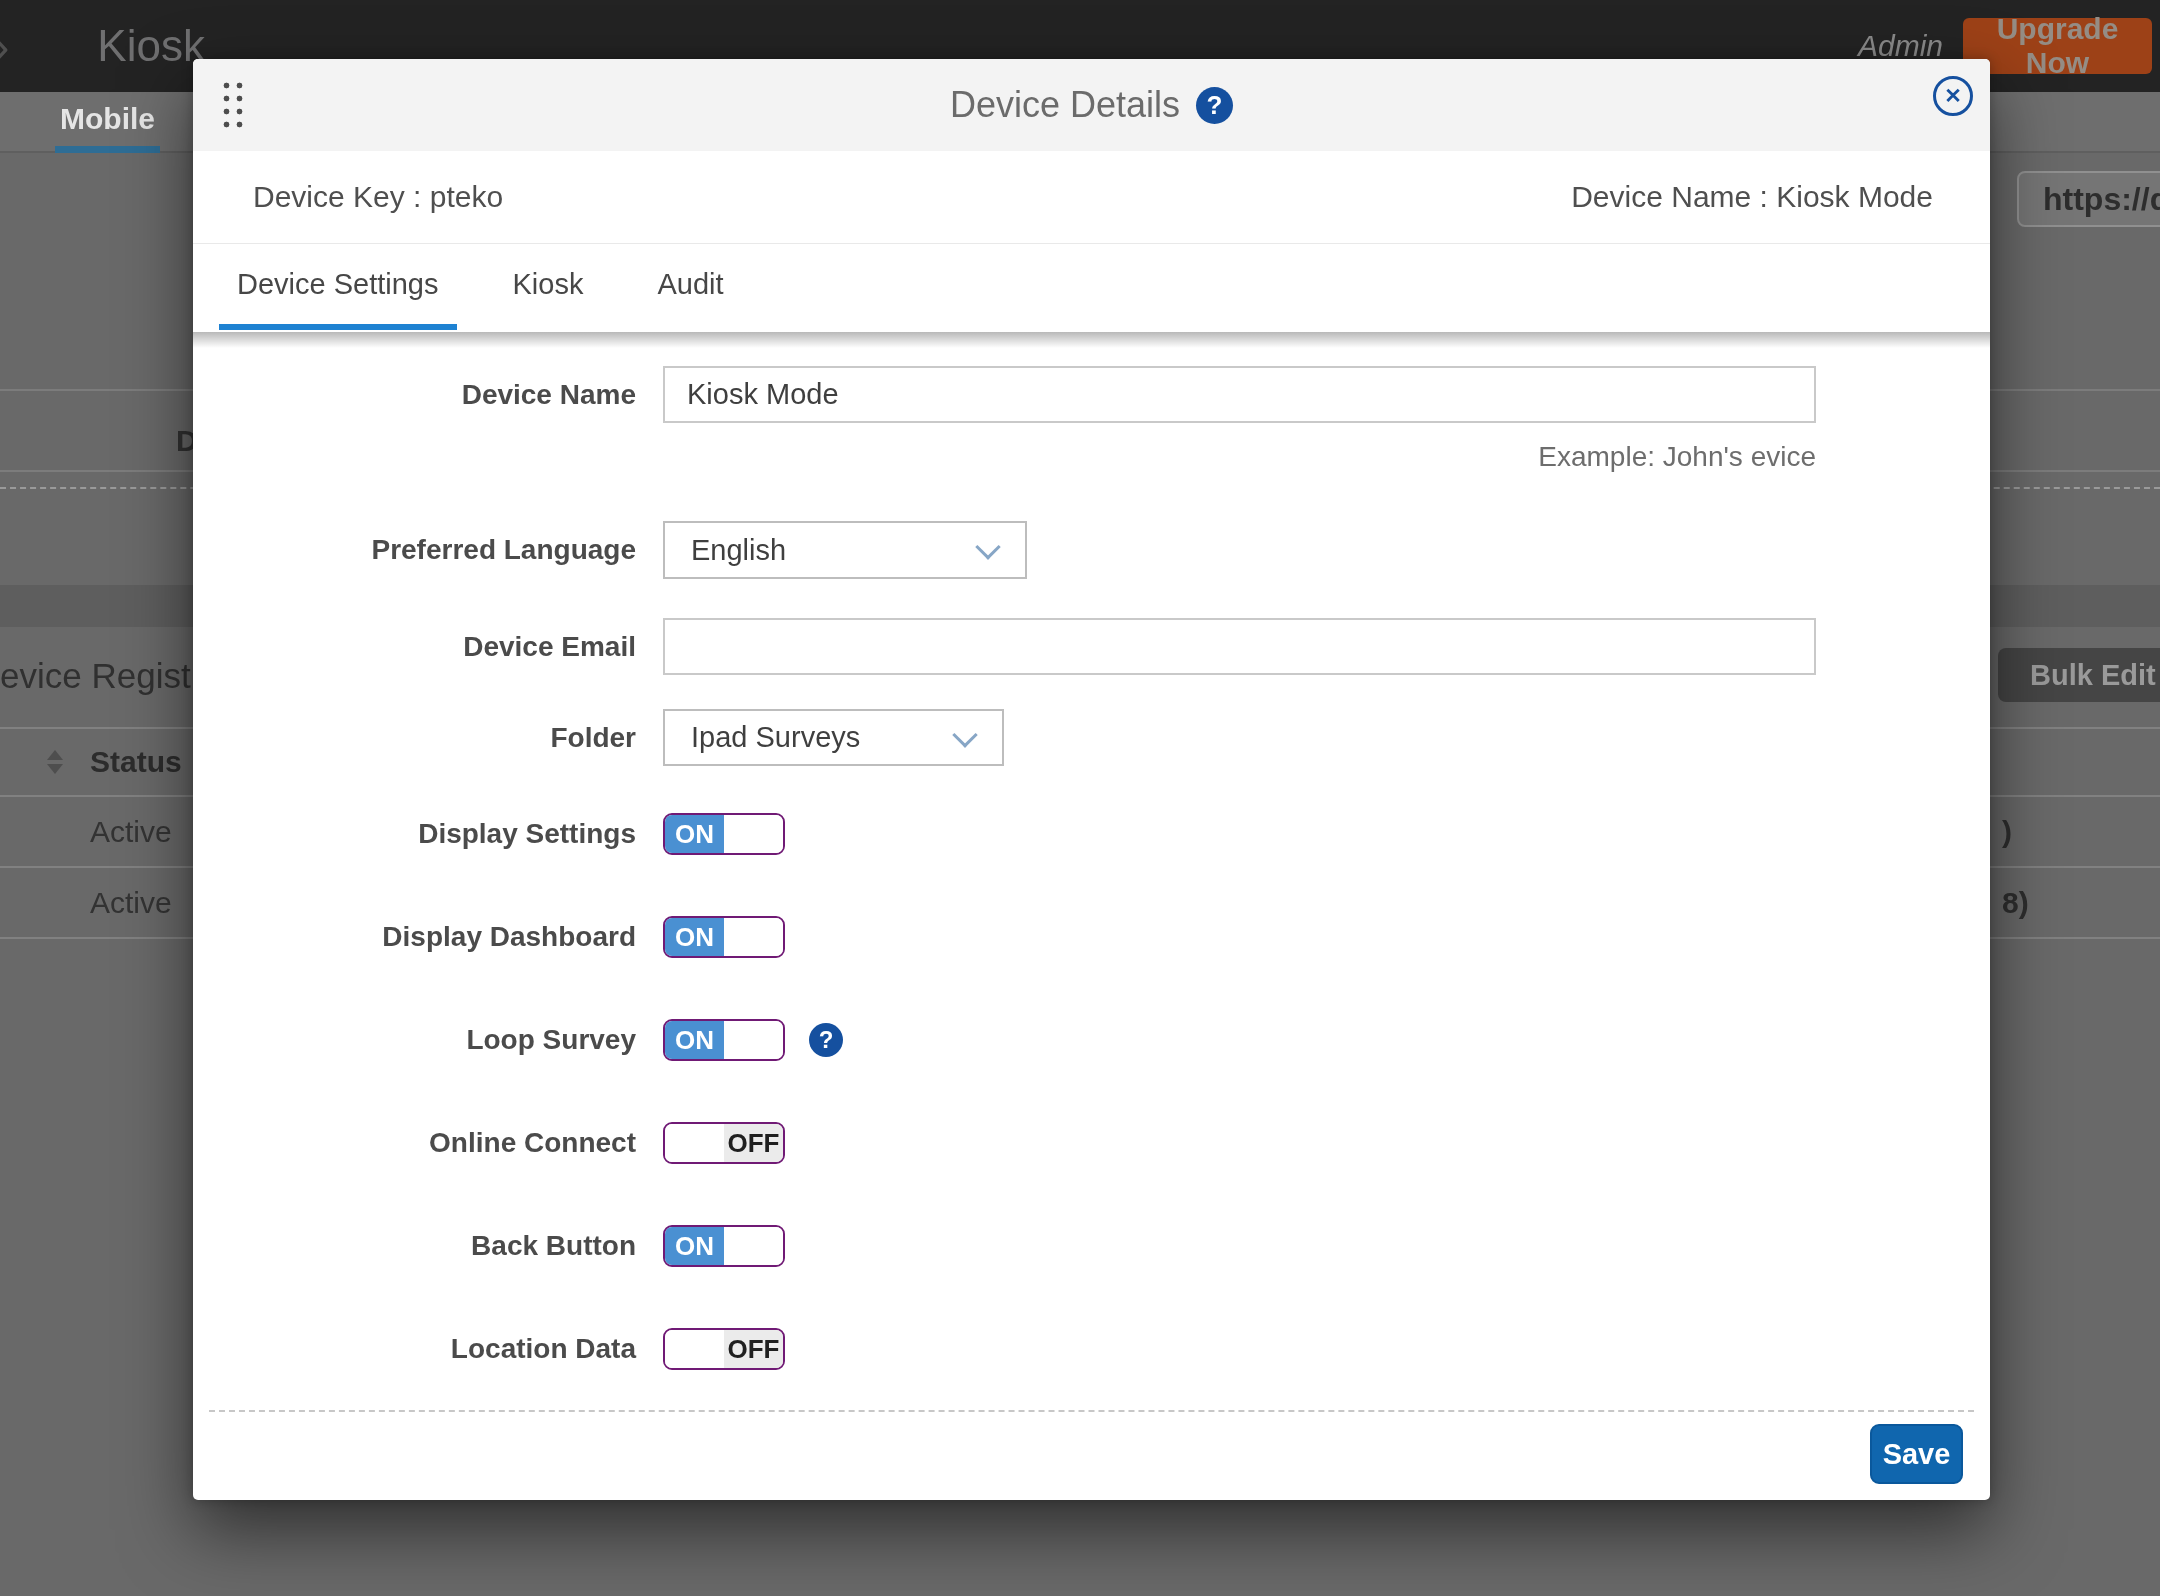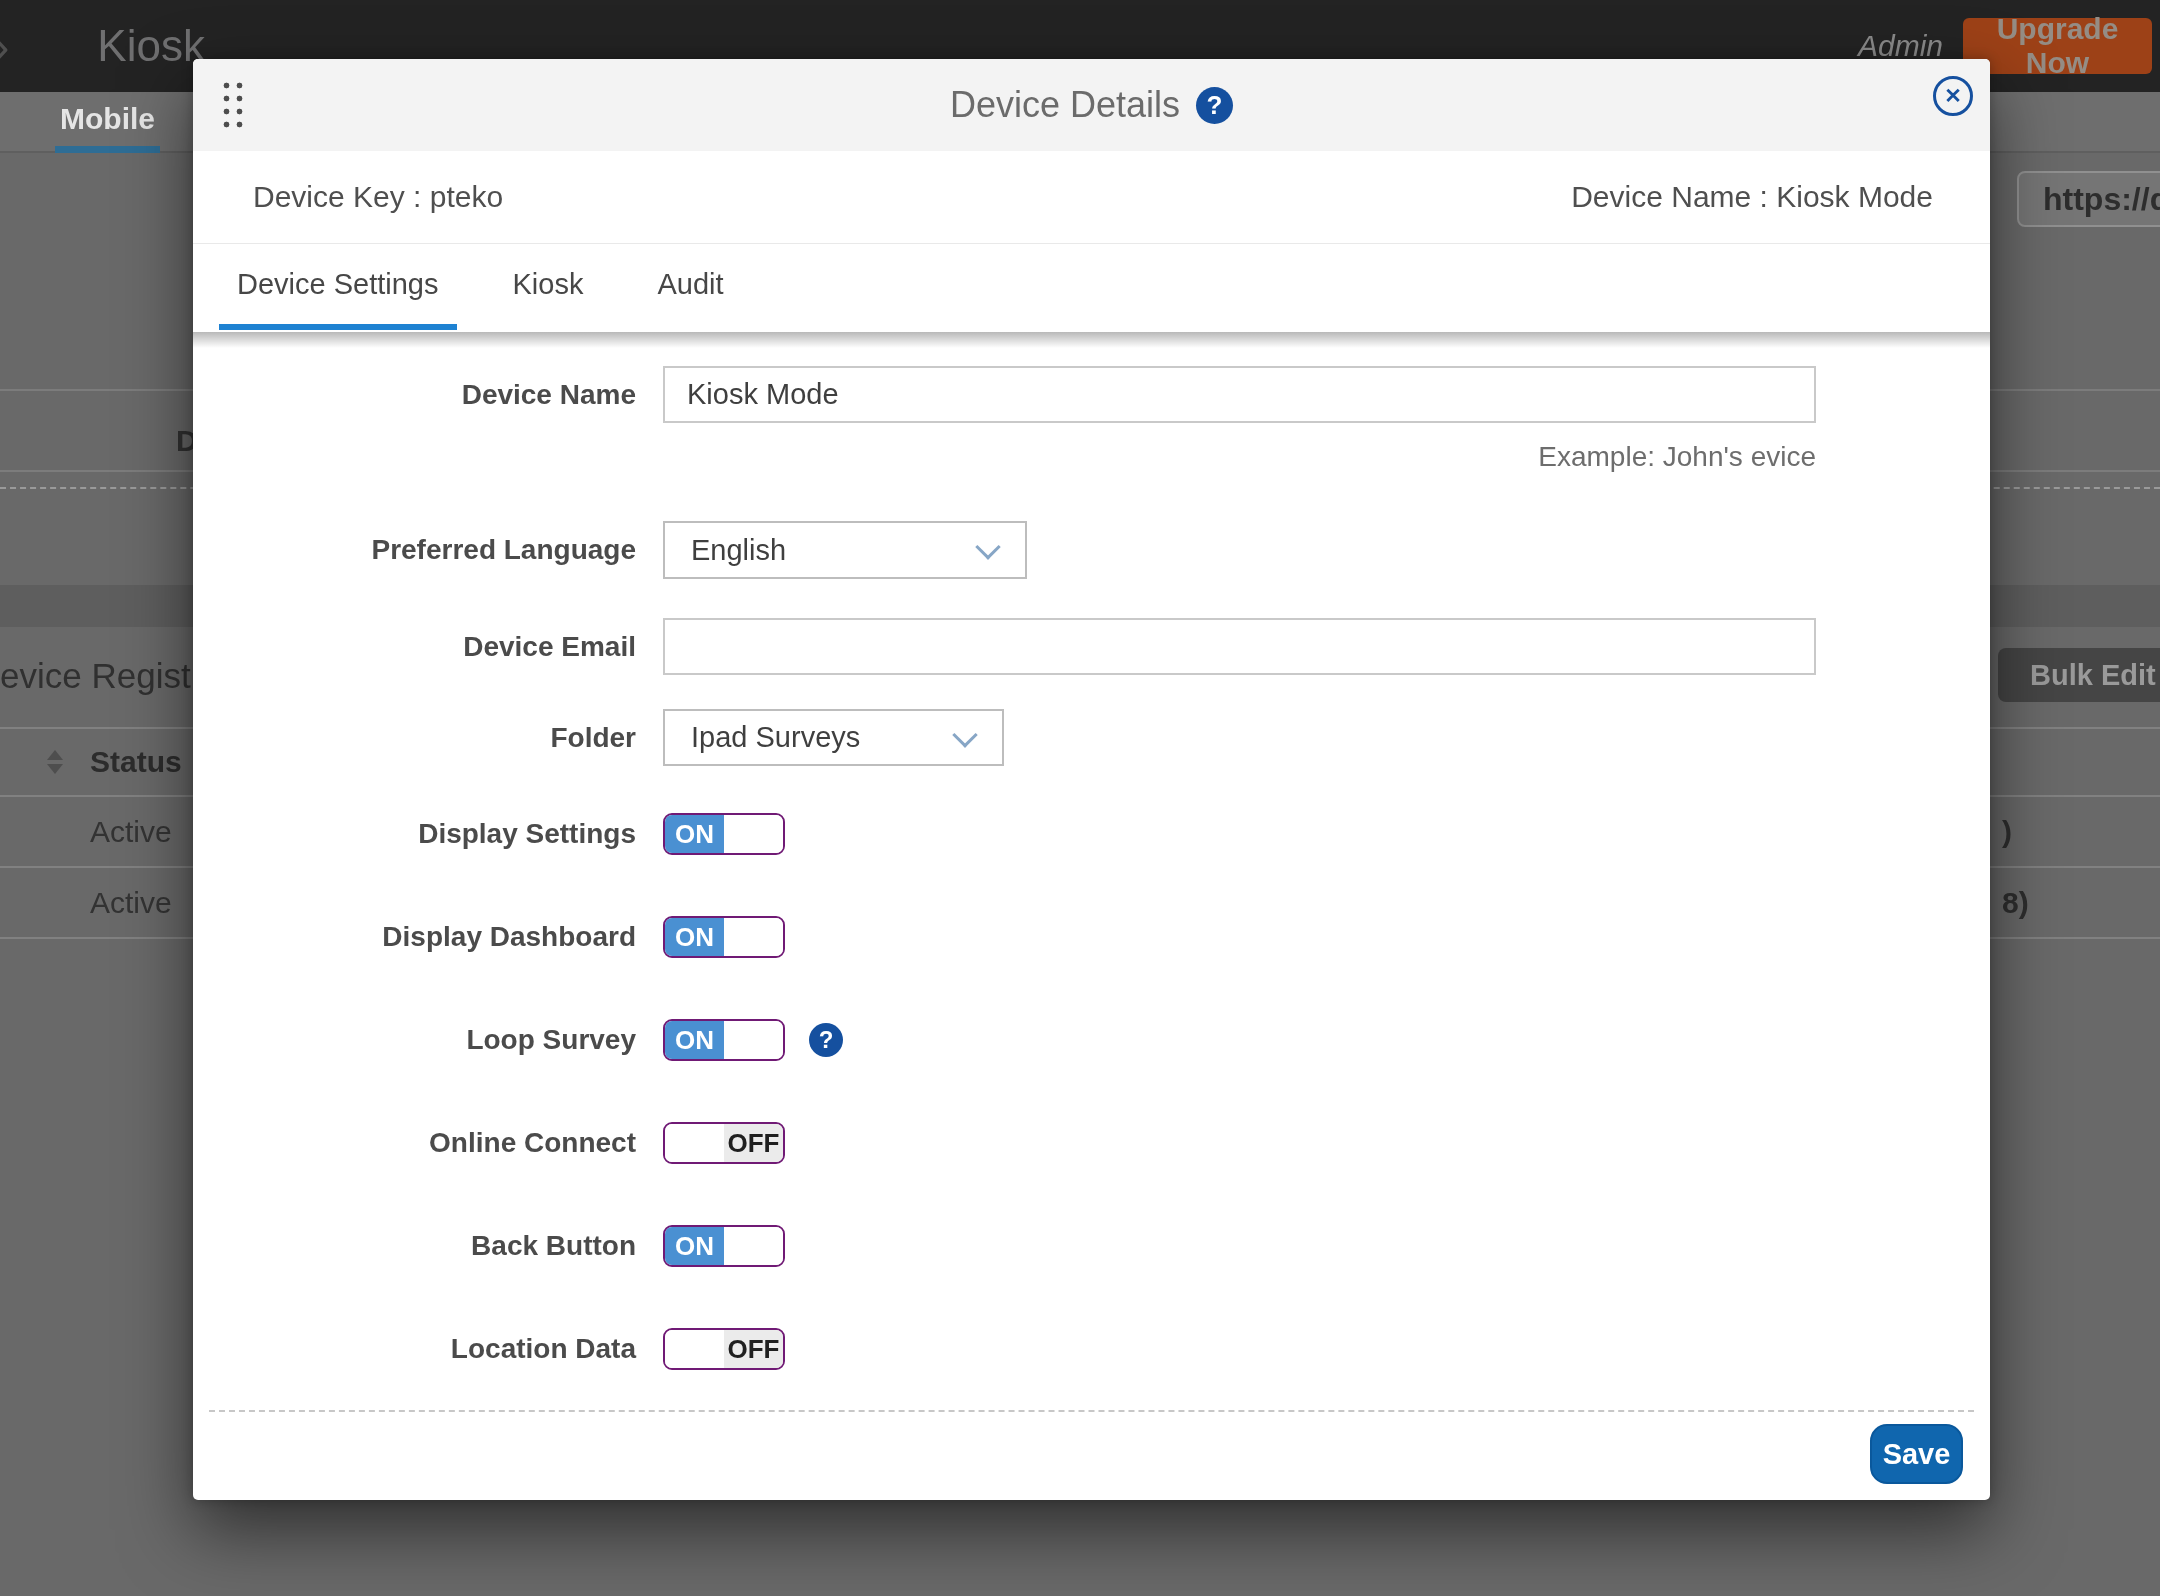--- a/index.html
+++ b/index.html
@@ -97,21 +97,21 @@
   .toggle.on  .tseg.left{background:#4a90d2;color:#fff;}
   .toggle.on  .tseg.right{background:#fff;}
   .toggle.off .tseg.left{background:#fff;}
   .toggle.off .tseg.right{background:#ebebeb;color:#1f1f1f;}
   .thelp{width:34px;height:34px;border-radius:50%;background:#15509f;color:#fff;font-weight:bold;
          font-size:24px;display:flex;align-items:center;justify-content:center;margin-left:24px;}
 
   .mfooter{position:absolute;left:16px;right:16px;bottom:0;height:90px;
            border-top:2px dashed #c7c7c7;box-sizing:border-box;}
   .savebtn{position:absolute;right:11px;top:12px;width:93px;height:60px;background:#1066ae;
-           border:2px solid #0a589c;border-radius:17px;color:#fff;font-weight:bold;font-size:29px;
+           border:2px solid #0a589c;border-radius:9px;color:#fff;font-weight:bold;font-size:29px;
            display:flex;align-items:center;justify-content:center;box-sizing:border-box;padding:0;}
 
   .mb19{margin-bottom:19px;} .mb49{margin-bottom:49px;} .mb34{margin-bottom:34px;}
   .mb39{margin-bottom:39px;} .mb47{margin-bottom:47px;} .mb61{margin-bottom:61px;}
 </style>
 </head>
 <body>
 
 <div class="stage">
 

